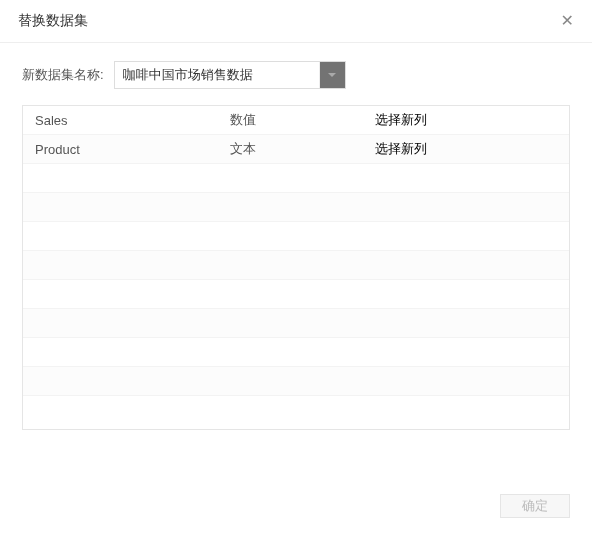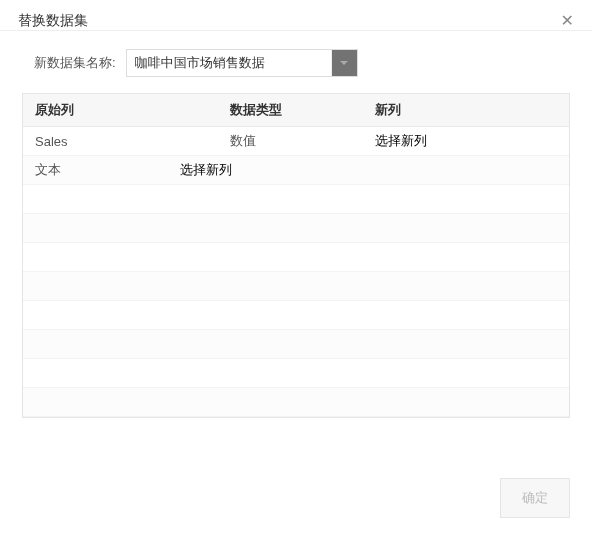--- a/index.html
+++ b/index.html
@@ -19,21 +19,21 @@
     .dialog {
       width: 592px;
       height: 536px;
       display: flex;
       flex-direction: column;
     }
     .header {
       display: flex;
       justify-content: space-between;
       align-items: center;
-      padding: 12px 18px 0 18px;
+      padding: 12px 18px 12px 18px;
       border-bottom: 1px solid #eee;
     }
     .title {
       font-size: 14px;
       color: #333;
     }
     .close-icon {
       cursor: pointer;
       color: #888;
       font-size: 16px;
@@ -47,21 +47,20 @@
     }
     .form-row {
       display: flex;
       align-items: center;
       margin-bottom: 16px;
     }
     .form-label {
       color: #555;
       margin-right: 10px;
       white-space: nowrap;
-      margin-left: 12px;
     }
     .select-wrap {
       display: flex;
       align-items: stretch;
       border: 1px solid #ddd;
       height: 28px;
       width: 232px;
       background: #737373;
     }
     .select-input {
@@ -140,21 +139,21 @@
     }
     .footer {
       display: flex;
       justify-content: flex-end;
       align-items: center;
       gap: 10px;
       padding: 16px 22px 18px 22px;
     }
     .btn {
       min-width: 70px;
-      height: 40px;
+      height: 24px;
       border: 1px solid #ddd;
       background: #fff;
       font-size: 13px;
       cursor: pointer;
       color: #333;
       font-family: Liberation Sans, sans-serif;
     }
     .btn:disabled {
       background: #f7f7f7;
       color: #bbb;
@@ -178,32 +177,28 @@
       <span class="form-label">新数据集名称:</span>
       <div class="select-wrap">
         <input class="select-input" type="text" value="咖啡中国市场销售数据" style="">
         <div class="select-arrow">
           <div class="chev"></div>
         </div>
       </div>
     </div>
 
     <div class="table">
-      <div class="thead">
-        <div class="th col1">原始列</div>
-        <div class="th col2">数据类型</div>
-        <div class="th col3">新列</div>
-      </div>
       <div class="tbody">
         <div class="tr">
           <div class="td col1">Sales</div>
           <div class="td col2">数值</div>
           <div class="td col3 placeholder">选择新列</div>
         </div>
         <div class="tr">
+          <div class="td col1">Product</div>
           <div class="td col2">文本</div>
           <div class="td col3 placeholder">选择新列</div>
         </div>
         <div class="tr">
             <div class="td col1"></div>
             <div class="td col2"></div>
             <div class="td col3"></div>
           </div>
         <div class="tr">
             <div class="td col1"></div>

